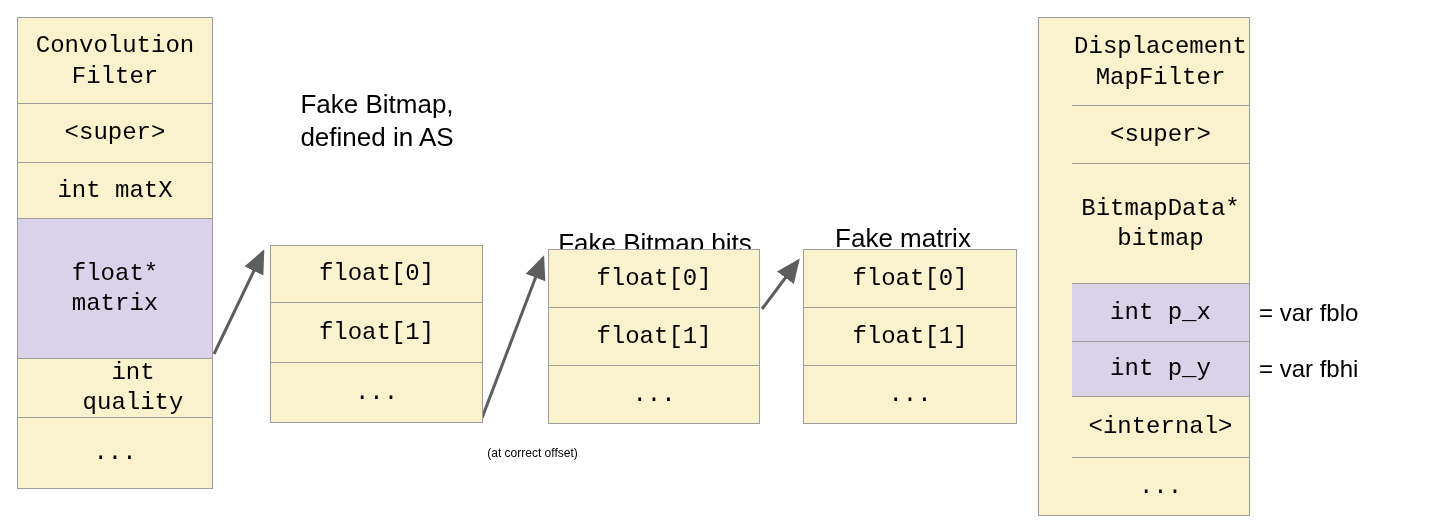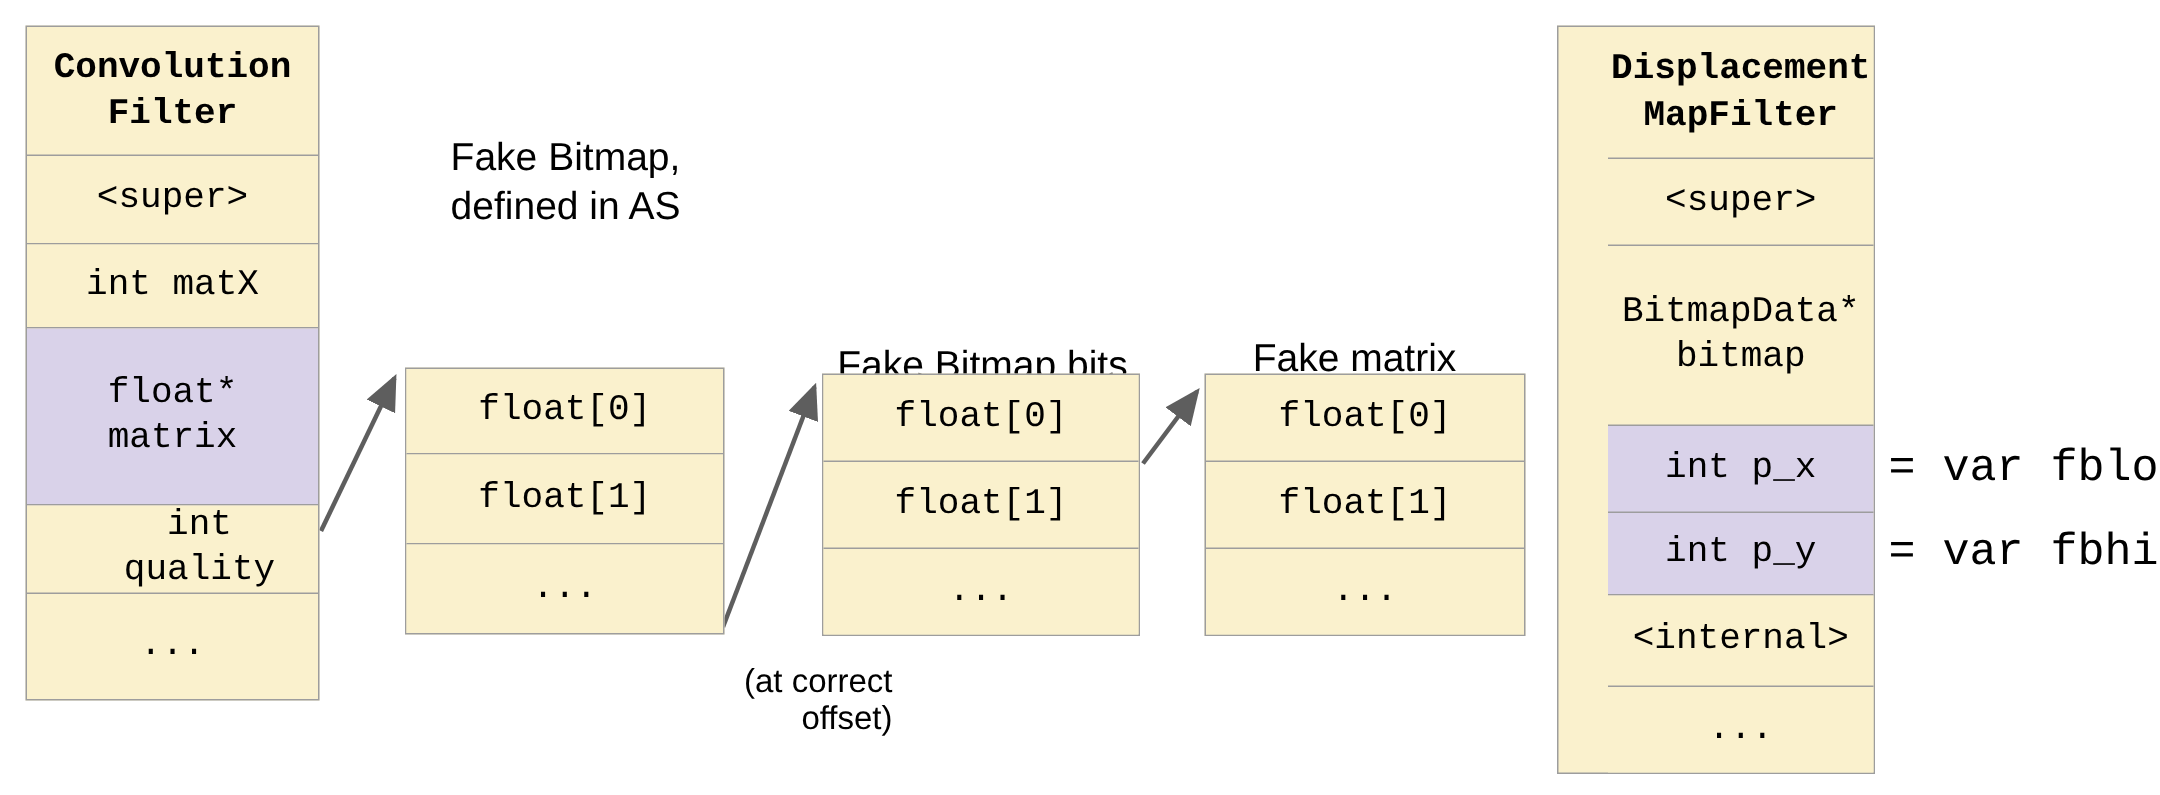--- a/index.html
+++ b/index.html
@@ -26,52 +26,52 @@
     align-items: center;
     justify-content: center;
     text-align: center;
     white-space: pre-line;
     font-size: 24px;
     line-height: 30px;
     position: relative;
   }
   .cell:last-child { border-bottom: none; }
   .cell.hl { background: var(--highlight-fill, #D9D2E9); }
-  .cell.title { font-weight: bold; font-size: 24px; line-height: 31px; }
+  .cell.title { font-weight: normal; font-size: 24px; line-height: 31px; }
   .side-annotation {
     position: absolute;
     left: calc(100% + 10px);
     top: 50%;
     transform: translateY(-50%);
     white-space: pre;
-    font-size: 30px;
-    font-family: Liberation Mono, monospace;
+    font-size: 24px;
+    font-family: Liberation Sans, sans-serif;
     background: transparent;
   }
   .heading {
     position: absolute;
     font-family: "Liberation Sans", "DejaVu Sans", sans-serif;
     font-size: 26px;
     line-height: 33px;
     text-align: center;
     white-space: pre-line;
     margin-top: 32px;
   }
   .codeblock {
     position: absolute;
     font-size: 28px;
     line-height: 36px;
     white-space: pre;
   }
   .note {
     position: absolute;
     font-family: "Liberation Sans", "DejaVu Sans", sans-serif;
-    font-size: 22px;
+    font-size: 12px;
     line-height: 25px;
-    text-align: right;
+    text-align: center;
   }
   svg.arrows {
     position: absolute;
     left: 0; top: 0;
     width: 1440px; height: 530px;
     pointer-events: none;
   }
   svg.arrows line { stroke: var(--arrow-color, #5E5E5E); stroke-width: 3; }
   svg.arrows .ah { fill: var(--arrow-color, #5E5E5E); }
 </style>
@@ -89,21 +89,21 @@
     <line x1="214" y1="354" x2="263" y2="252" marker-end="url(#ah)"></line>
     <line x1="482" y1="418" x2="543" y2="258" marker-end="url(#ah)"></line>
     <line x1="762" y1="309" x2="798" y2="261" marker-end="url(#ah)"></line>
   </svg>
 
   <div class="memtable" style="left:17px; top:17px; width:196px;">
     <div class="cell title" style="height:86px;">Convolution
 Filter</div>
     <div class="cell" style="height:59px;">&lt;super&gt;</div>
     <div class="cell" style="height:56px;">int matX</div>
-    <div class="cell hl" style="height:118px;">float*
+    <div class="cell hl" style="height:140px;">float*
 matrix</div>
     <div class="cell" style="height:59px;padding-left:36px;">int quality</div>
     <div class="cell" style="height:70px;">...</div>
   </div>
 
   <div class="heading" style="left:257px; top:56px; width:240px;">Fake Bitmap,
 defined in AS</div>
 
   <div class="memtable" style="left:270px; top:245px; width:213px;">
     <div class="cell" style="height:57px;">float[0]</div>

